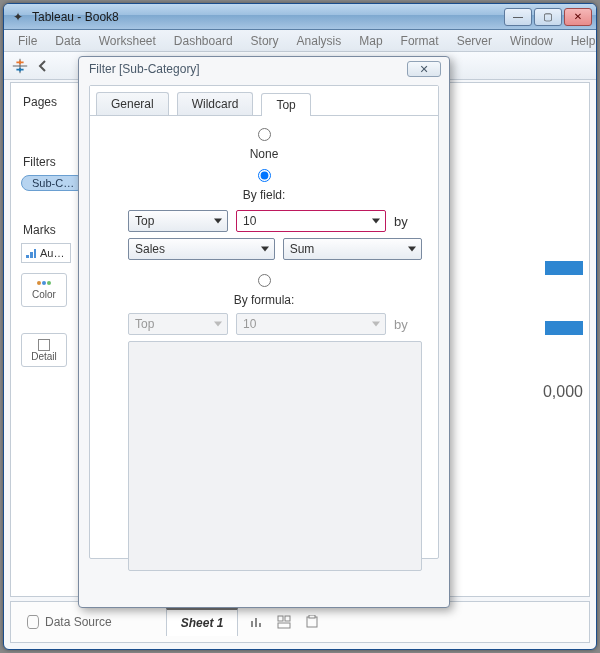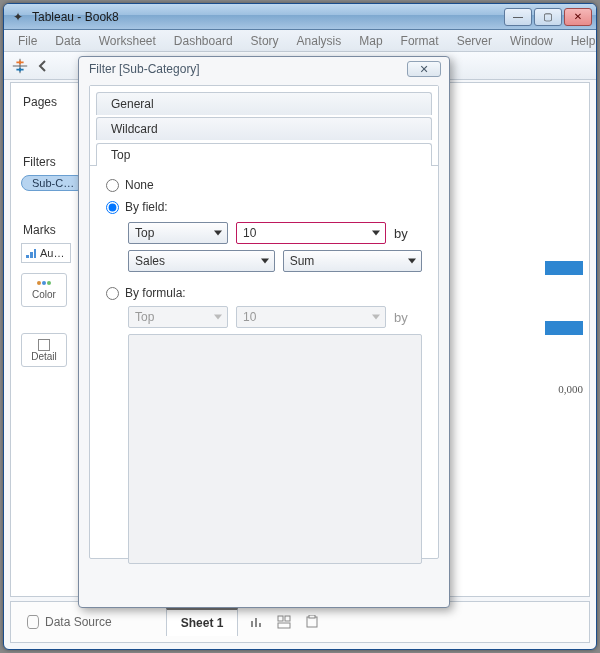--- a/index.html
+++ b/index.html
@@ -70,54 +70,54 @@
   .shelf-btn { position:absolute; left:10px; width:46px; height:34px; border:1px solid #c3ccd6; background:#fff; border-radius:3px;
     display:flex; flex-direction:column; align-items:center; justify-content:center; font-size:10px; color:#555;}
   .shelf-color { top: 190px; }
   .shelf-color .dots { width:14px; height:8px; display:flex; gap:1px; }
   .shelf-color .dots i{ width:4px; height:4px; border-radius:50%; display:block;}
   .shelf-detail { top: 250px; }
 
   .bar-hint { position:absolute; right: 6px; background:#2e86d1; height:14px; width:38px;}
   .bar1 { top: 178px; }
   .bar2 { top: 238px; }
-  .axis-tick { position:absolute; right: 6px; top: 300px; font-size:11px; color:#555;font-family:Liberation Serif, serif;}
+  .axis-tick { position:absolute; right: 6px; top: 300px; font-size:16px; color:#555;}
 
   
   .bottom-tabs {
     position:absolute; left:6px; right:6px; bottom:6px; height:42px;
     border:1px solid #c3ccd6; background:#fcfcfc; display:flex; align-items:center; gap:8px; padding:0 8px;
   }
   .ds-btn { display:flex; align-items:center; gap:6px; color:#666; font-size:12px; padding:4px 8px;}
   .ds-btn .cyl { width:12px; height:14px; border:1px solid #999; border-radius:3px/5px;}
-  .sheet-tab { border-top:2px solid #777; background:#fff; padding:6px 14px; font-weight:bold; font-size:12px; color:#333; border-left:1px solid #c3ccd6; border-right:1px solid #c3ccd6;}
+  .sheet-tab { border-top:2px solid #777; background:#fff; padding:6px 14px; font-weight:bold; font-size:12px; color:#333; border-left:1px solid #c3ccd6; border-right:1px solid #c3ccd6;font-style:italic;}
   .mini-btn { width:20px; height:18px; display:flex; align-items:center; justify-content:center; color:#777;}
 
   
   .dialog {
     position:absolute; left:74px; top:52px; width:372px; height:552px;
     background:#f6f7f9; border:1px solid #7a8aa0; border-radius:4px;
     box-shadow: 3px 3px 10px rgba(0,0,0,.35);
   }
   .dlg-header { height:24px; display:flex; align-items:center; padding:0 8px 0 10px; color:#4a5a6a; font-size:12px;}
   .dlg-close {
     margin-left:auto; width:34px; height:16px; border:1px solid #90a2b6;
     border-radius:3px; background:linear-gradient(#f4f8fc,#dde6ef);
     display:flex; align-items:center; justify-content:center; font-size:11px; color:#4a5a6a; cursor:default;
   }
   .dlg-body { position:absolute; top:28px; left:10px; right:10px; bottom:48px; border:1px solid #c3ccd6; background:#fff; border-radius:2px; padding-top:0;}
-  .tabstrip { display:flex; gap:2px; padding:6px 6px 0 6px; border-bottom:1px solid #c3ccd6; background:#fff;flex-direction:column;}
+  .tabstrip { display:flex; gap:8px; padding:6px 6px 0 6px; border-bottom:1px solid #c3ccd6; background:#fff;}
   .tab {
     padding:4px 14px; border:1px solid #c3ccd6; border-bottom:none;
     background:linear-gradient(#f5f7fa,#e7ecf2); color:#333; font-size:12px;
     border-radius:3px 3px 0 0; cursor:default;
   }
   .tab.active { background:#fff; position:relative; top:1px; }
   .tab-content { padding:12px 16px 10px 16px; }
-  .opt-row { display:flex; align-items:center; gap:6px; margin-bottom:8px; color:#333;}
+  .opt-row { display:flex; align-items:center; gap:6px; margin-bottom:8px; color:#333;flex-direction:column;}
   .opt-row input[type=radio]{ margin:0; }
   .indent { margin-left:22px; display:flex; align-items:center; gap:8px; margin-bottom:6px;}
   .select-look {
     height:22px; border:1px solid #7a8aa0; background:linear-gradient(#fdfdfe,#e7ecf2);
     border-radius:2px; display:flex; align-items:center; padding:0 18px 0 6px;
     position:relative; font-size:12px; color:#333; min-width:60px;
   }
   .select-look::after {
     content:""; position:absolute; right:5px; top:50%; transform:translateY(-50%);
     border-left:4px solid transparent; border-right:4px solid transparent; border-top:5px solid #333;

